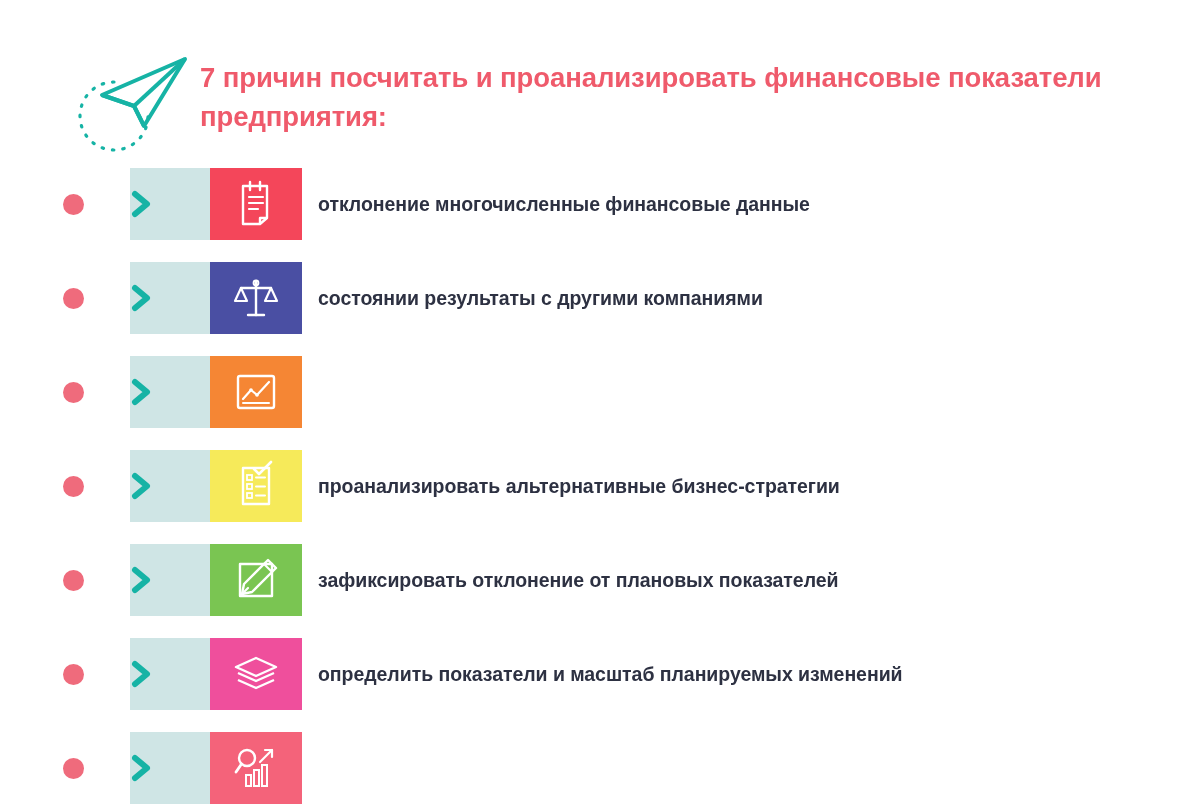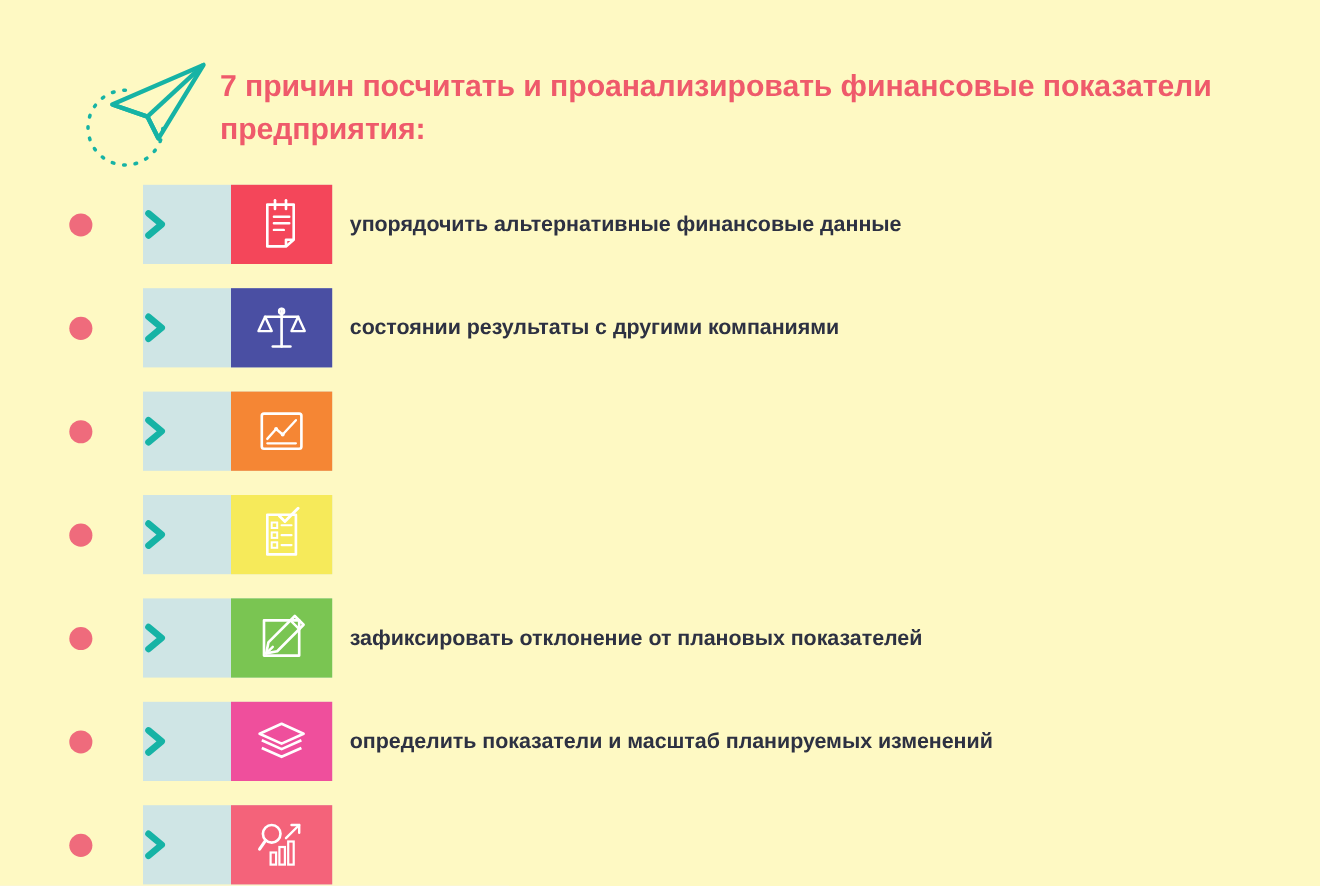--- a/index.html
+++ b/index.html
@@ -12,21 +12,21 @@
     background: #f7f3e3;
     font-family: "Liberation Sans", sans-serif;
     overflow: hidden;
     position: relative;
   }
 
   .page {
     position: relative;
     width: 1200px;
     height: 805px;
-    background: #fef9c3;
+    background: #ffffff;
   }
 
   
   .header {
     position: absolute;
     left: 0;
     top: 40px;
     width: 1200px;
     height: 110px;
   }
@@ -154,21 +154,21 @@
       <div class="icon-box" style="background:#f4465a;">
         <svg width="52" height="52" viewBox="0 0 52 52" fill="none" xmlns="http://www.w3.org/2000/svg">
           <path d="M13 8 H37 V40 L30 46 H13 Z" stroke="#ffffff" stroke-width="2.4" stroke-linejoin="round" fill="none"></path>
           <path d="M30 46 V40 H37" stroke="#ffffff" stroke-width="2.4" stroke-linejoin="round" fill="none"></path>
           <path d="M20 4 V12" stroke="#ffffff" stroke-width="2.4" stroke-linecap="round"></path>
           <path d="M30 4 V12" stroke="#ffffff" stroke-width="2.4" stroke-linecap="round"></path>
           <path d="M19 19 H33 M19 25 H33 M19 31 H28" stroke="#ffffff" stroke-width="2.2" stroke-linecap="round"></path>
         </svg>
       </div>
       <div class="row-text">
-        <span>упорядочить альтернативные финансовые данные</span>
+        <span>отклонение многочисленные финансовые данные</span>
       </div>
     </div>
 
     <div class="row">
       <div class="bullet"></div>
       <div class="pale-bar"></div>
       <div class="chevron">
         <svg width="36" height="36" viewBox="0 0 36 36" fill="none" xmlns="http://www.w3.org/2000/svg">
           <path d="M11 8 L23 18 L11 28" stroke="#16b3a5" stroke-width="6" stroke-linecap="round" stroke-linejoin="round" fill="none"></path>
         </svg>
@@ -217,20 +217,23 @@
       </div>
       <div class="icon-box" style="background:#f6ea5a;">
         <svg width="52" height="52" viewBox="0 0 52 52" fill="none" xmlns="http://www.w3.org/2000/svg">
           <path d="M13 8 H39 V44 H13 Z" stroke="#ffffff" stroke-width="2.4" stroke-linejoin="round" fill="none"></path>
           <rect x="17" y="15" width="5" height="5" stroke="#ffffff" stroke-width="1.8" fill="none"></rect>
           <rect x="17" y="24" width="5" height="5" stroke="#ffffff" stroke-width="1.8" fill="none"></rect>
           <rect x="17" y="33" width="5" height="5" stroke="#ffffff" stroke-width="1.8" fill="none"></rect>
           <path d="M26 17.5 H35 M26 26.5 H35 M26 35.5 H35" stroke="#ffffff" stroke-width="2" stroke-linecap="round"></path>
           <path d="M24 9 L29 14 L41 2" stroke="#ffffff" stroke-width="2.6" stroke-linecap="round" stroke-linejoin="round" fill="none"></path>
         </svg>
+      </div>
+      <div class="row-text">
+        <span>проанализировать альтернативные бизнес-стратегии</span>
       </div>
     </div>
 
     <div class="row">
       <div class="bullet"></div>
       <div class="pale-bar"></div>
       <div class="chevron">
         <svg width="36" height="36" viewBox="0 0 36 36" fill="none" xmlns="http://www.w3.org/2000/svg">
           <path d="M11 8 L23 18 L11 28" stroke="#16b3a5" stroke-width="6" stroke-linecap="round" stroke-linejoin="round" fill="none"></path>
         </svg>

